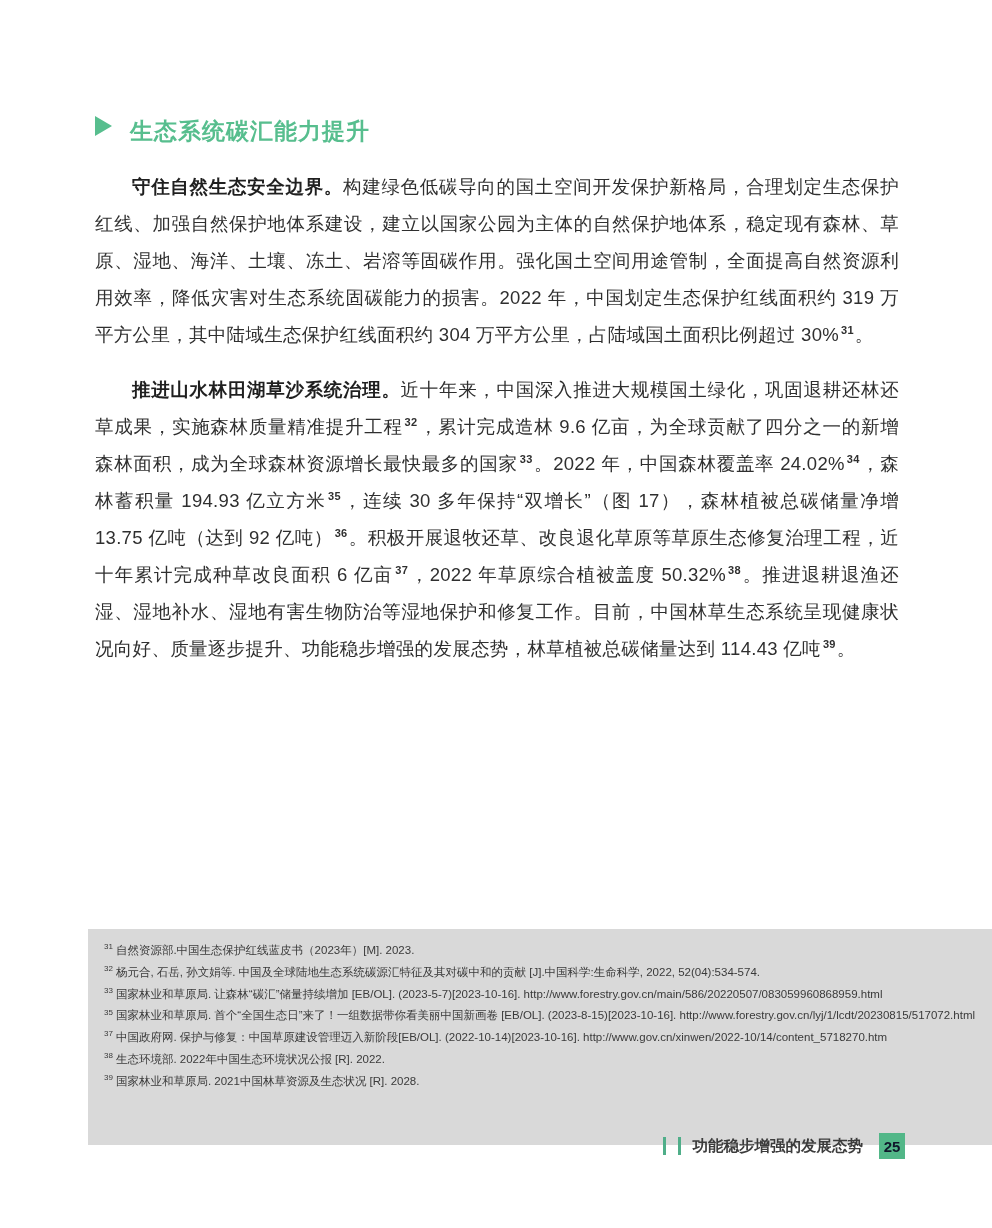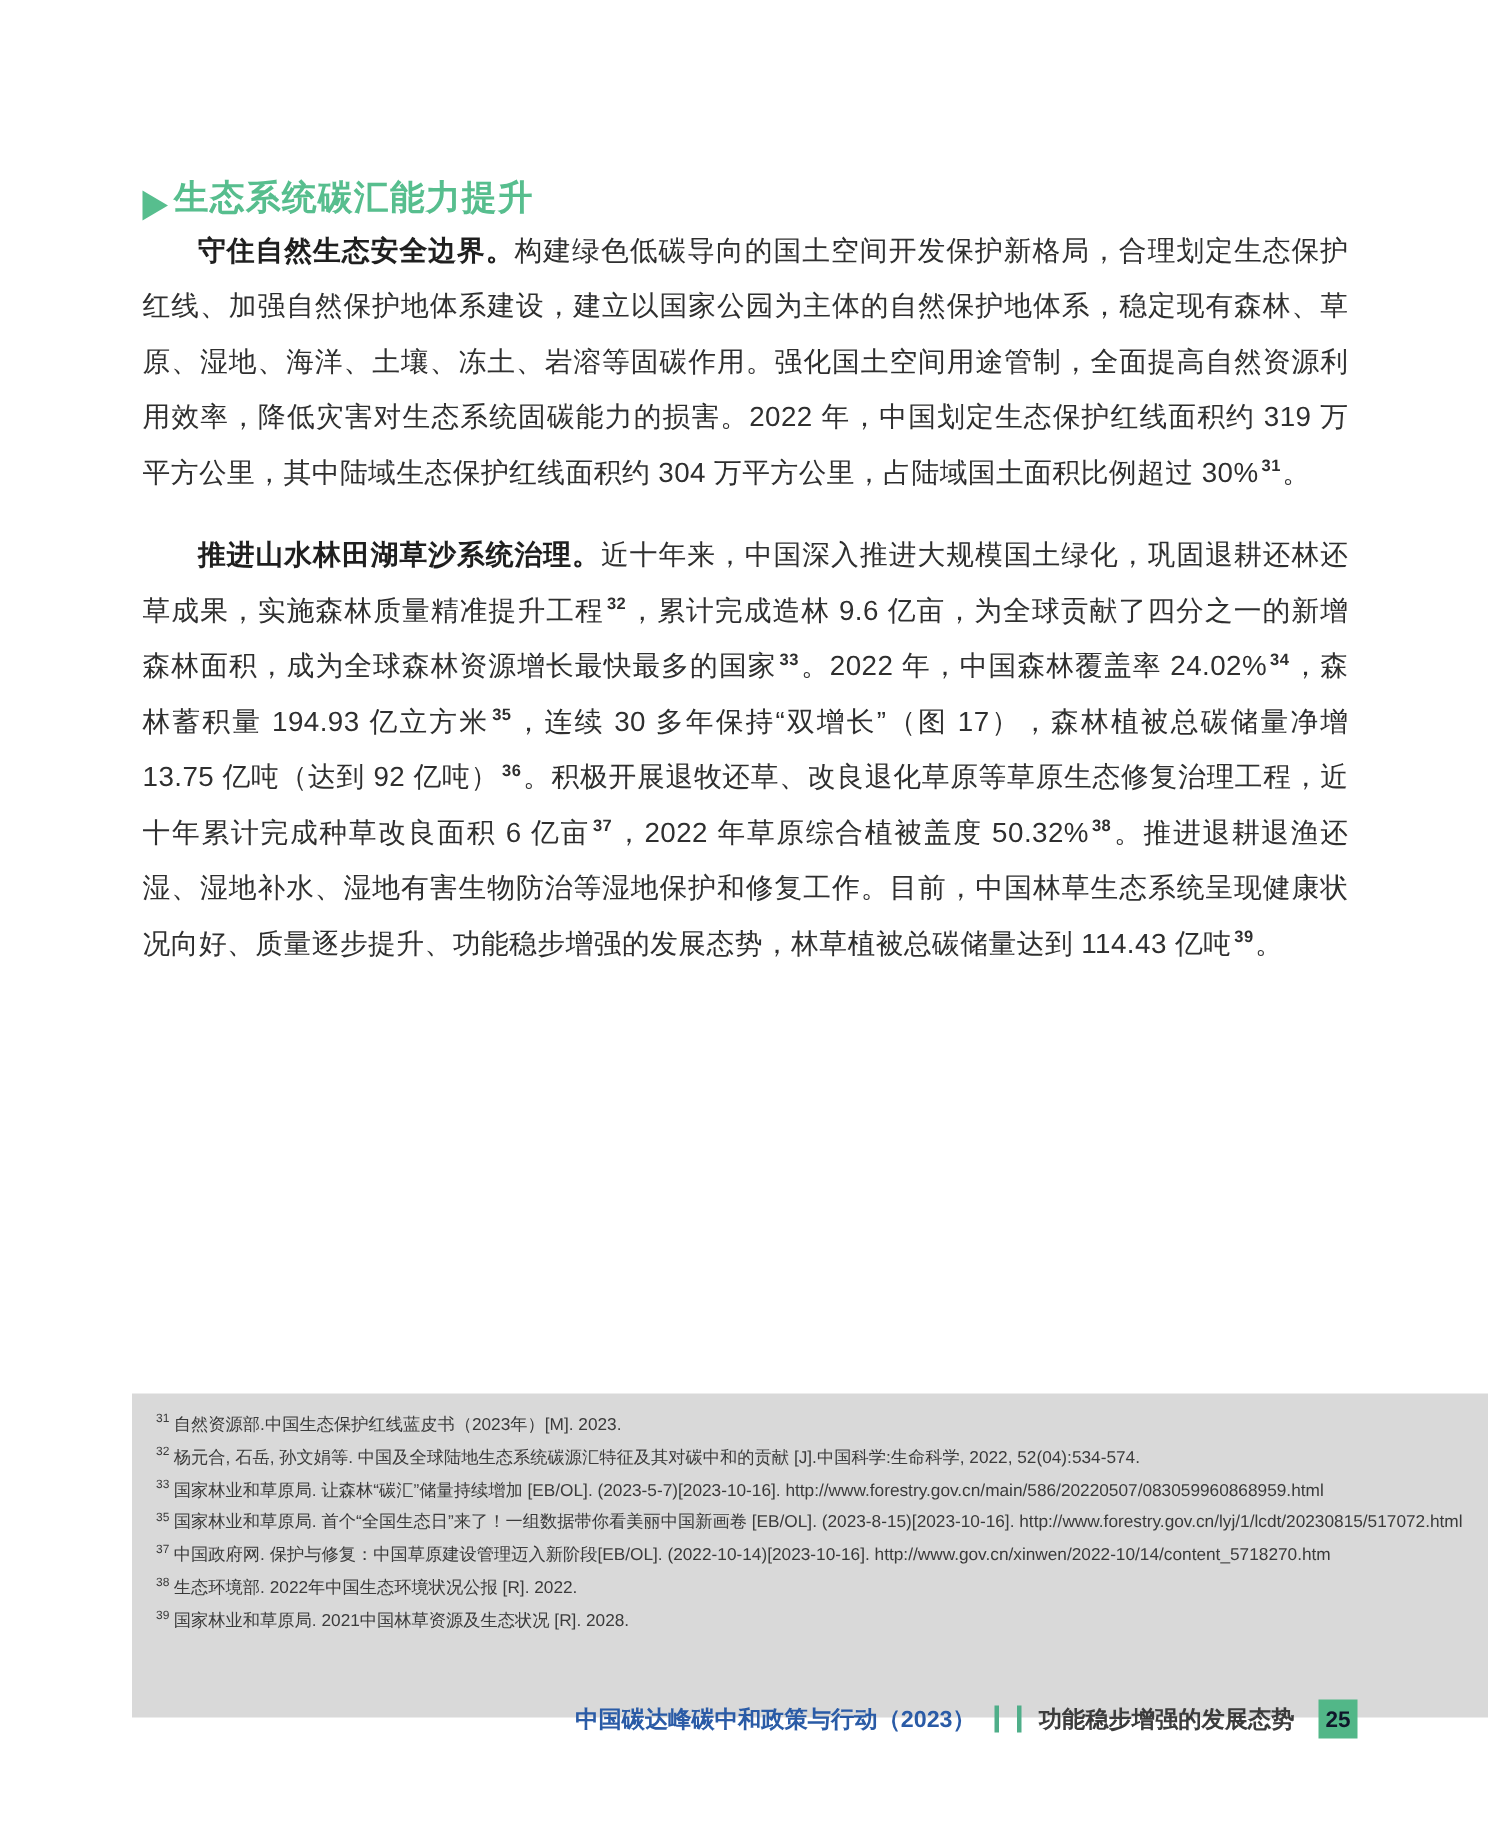--- a/index.html
+++ b/index.html
@@ -11,38 +11,38 @@
     background: #ffffff;
     font-family: "Liberation Sans", "DejaVu Sans", sans-serif;
     color: #2f2f2f;
     overflow: hidden;
   }
   .section-heading {
     position: absolute;
     top: 116px;
     left: 95px;
     display: flex;
-    align-items: flex-end;
-    gap: 4px;
+    align-items: flex-start;
+    gap: 18px;
   }
   .tri {
     width: 0; height: 0;
     border-left: 17px solid #57be8e;
     border-top: 10px solid transparent;
     border-bottom: 10px solid transparent;
   }
   .section-heading h1 {
     font-size: 23px;
     font-weight: bold;
     color: #57be8e;
     letter-spacing: 1px;
   }
   .body {
     position: absolute;
-    top: 148px;
+    top: 168px;
     left: 95px;
     width: 804px;
   }
   .para {
     font-size: 18.5px;
     line-height: 37px;
     text-align: justify;
     text-indent: 2em;
     color: #2f2f2f;
     margin-bottom: 18px;
@@ -135,20 +135,19 @@
       <div class="fn-item"><sup>31</sup><span>自然资源部.中国生态保护红线蓝皮书（2023年）[M]. 2023.</span></div>
       <div class="fn-item"><sup>32</sup><span>杨元合, 石岳, 孙文娟等. 中国及全球陆地生态系统碳源汇特征及其对碳中和的贡献 [J].中国科学:生命科学, 2022, 52(04):534-574.</span></div>
       <div class="fn-item"><sup>33</sup><span>国家林业和草原局. 让森林“碳汇”储量持续增加 [EB/OL]. (2023-5-7)[2023-10-16]. http://www.forestry.gov.cn/main/586/20220507/083059960868959.html</span></div>
       <div class="fn-item"><sup>35</sup><span>国家林业和草原局. 首个“全国生态日”来了！一组数据带你看美丽中国新画卷 [EB/OL]. (2023-8-15)[2023-10-16]. http://www.forestry.gov.cn/lyj/1/lcdt/20230815/517072.html</span></div>
       <div class="fn-item"><sup>37</sup><span>中国政府网. 保护与修复：中国草原建设管理迈入新阶段[EB/OL]. (2022-10-14)[2023-10-16]. http://www.gov.cn/xinwen/2022-10/14/content_5718270.htm</span></div>
       <div class="fn-item"><sup>38</sup><span>生态环境部. 2022年中国生态环境状况公报 [R]. 2022.</span></div>
       <div class="fn-item"><sup>39</sup><span>国家林业和草原局. 2021中国林草资源及生态状况 [R]. 2028.</span></div>
     </div>
 
   <div class="footer">
-    <span class="f-blue">中国碳达峰碳中和政策与行动（2023）</span>
     <span class="footer-divider"></span>
     <span class="footer-divider"></span>
     <span class="f-dark">功能稳步增强的发展态势</span>
     <span class="page-badge">25</span>
   </div>
 
 </div>
 
 </body></html>

